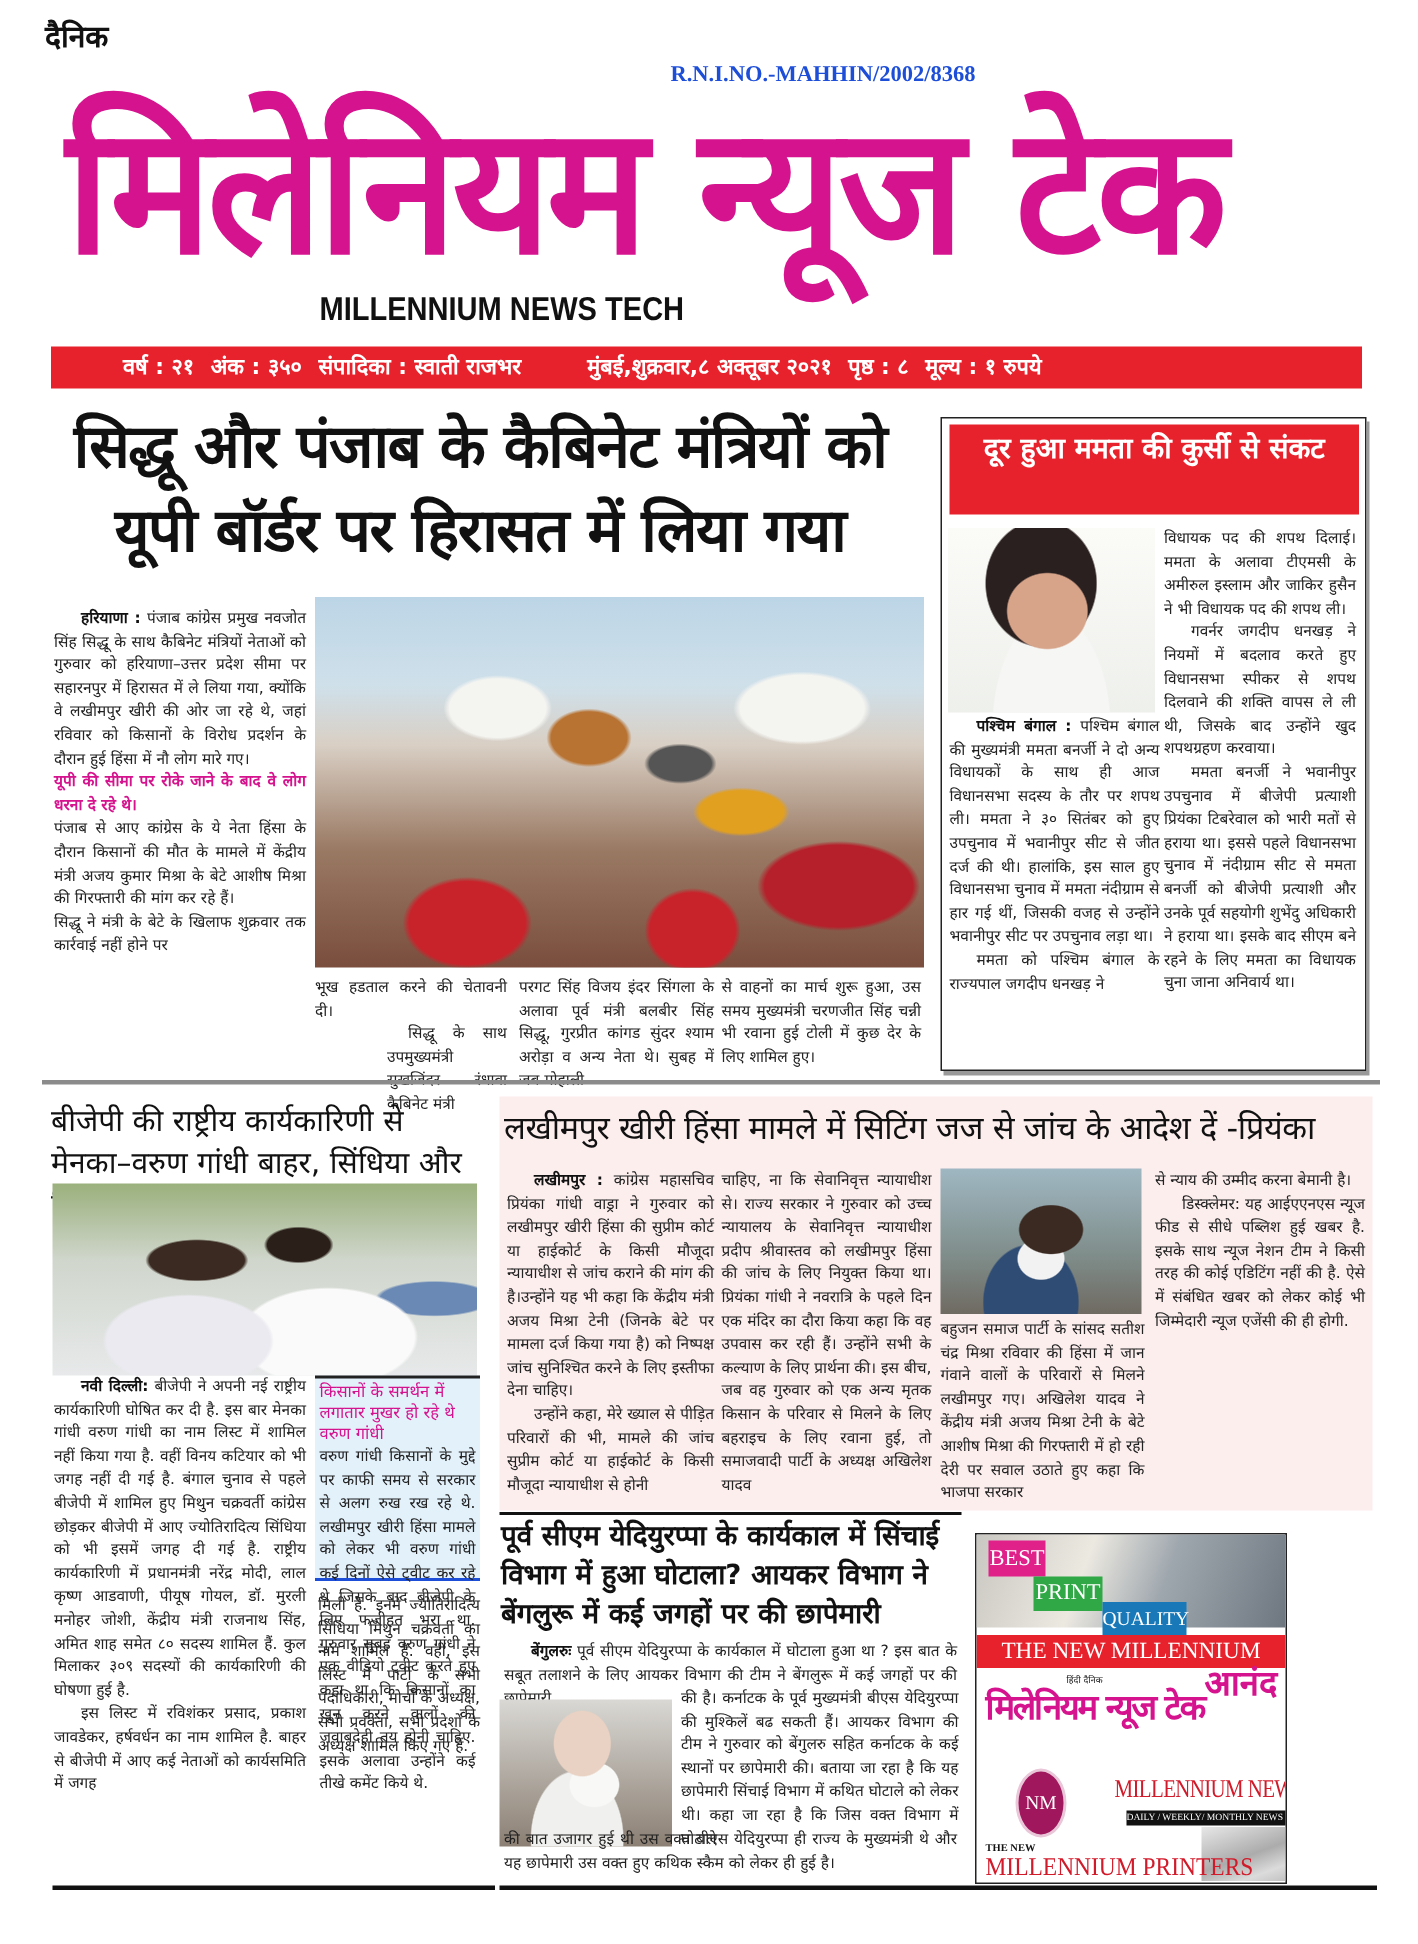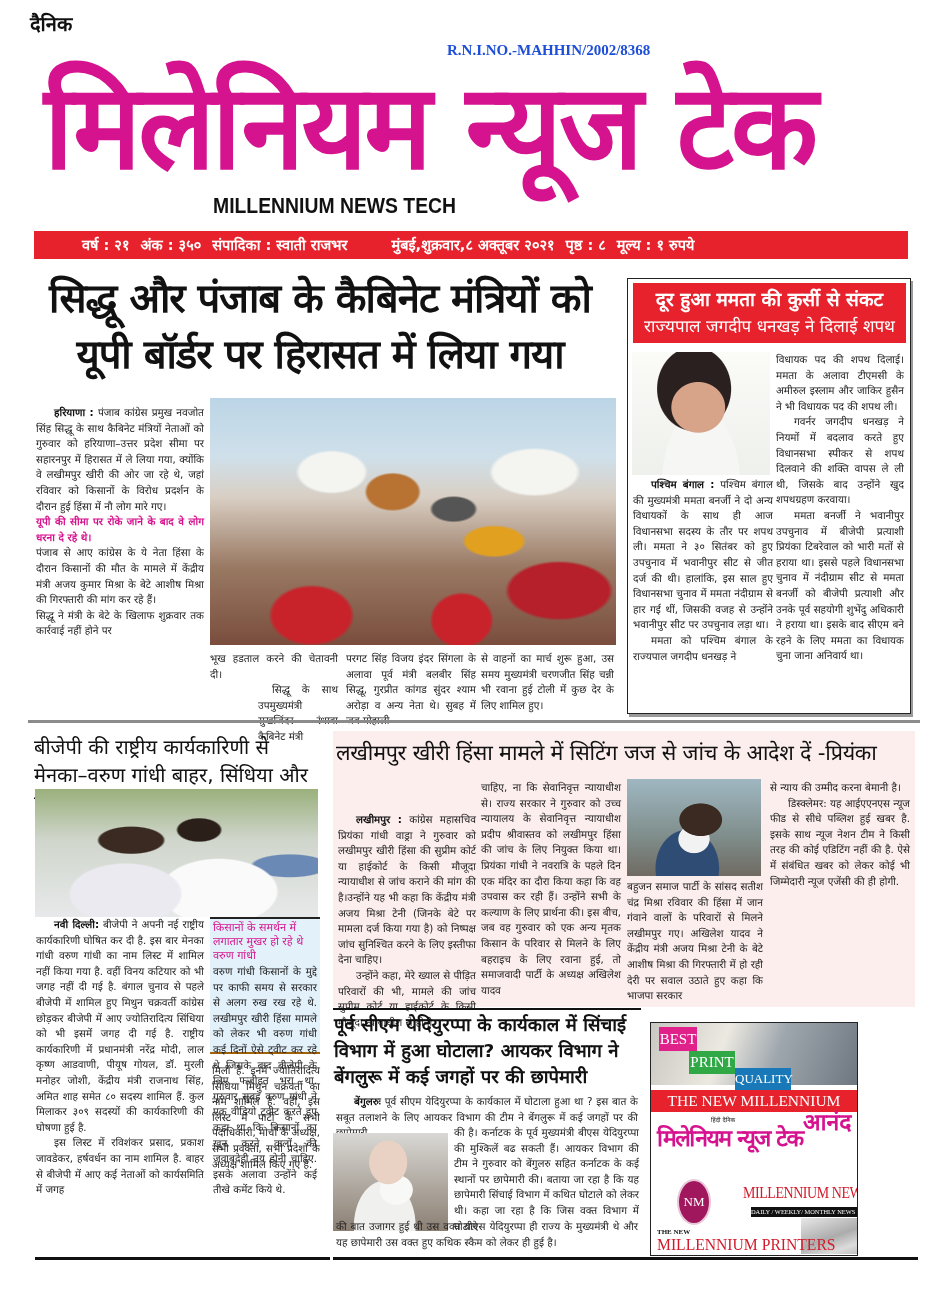--- a/index.html
+++ b/index.html
@@ -48,21 +48,21 @@
 
   
   .bjp-head { left: 34px; top: 733px; width: 290px; font-size: 20px; line-height: 28px; color: #111; }
   .bjp-img { left: 35px; top: 789px; width: 283px; height: 128px; background:
       radial-gradient(ellipse at 34% 40%, #3a2a22 0 12%, transparent 13%),
       radial-gradient(ellipse at 58% 32%, #2b1f1a 0 9%, transparent 10%),
       radial-gradient(ellipse at 32% 82%, #eaeaf0 0 20%, transparent 21%),
       radial-gradient(ellipse at 65% 80%, #fafafa 0 22%, transparent 23%),
       radial-gradient(ellipse at 90% 60%, #6a89b5 0 10%, transparent 11%),
       linear-gradient(180deg, #9ab07c 0%, #d0d6cc 40%, #e7e9ea 100%); }
-  .varun-box { left: 210px; top: 917px; width: 110px; height: 137px; background: #e3f1fb; border-top: 2px solid #222; border-bottom: 2px solid #a16207; }
+  .varun-box { left: 210px; top: 917px; width: 110px; height: 137px; background: #e3f1fb; border-top: 2px solid #222; border-bottom: 2px solid #1d4ed8; }
   .varun-title { font-size: 11px; line-height: 14px; color: #d6138e; padding: 2px 3px 1px; }
   .varun-text { font-size: 10.3px; line-height: 15.6px; padding: 0 3px; text-align: justify; color: #222; }
 
   
   .lk-area { left: 333px; top: 731px; width: 582px; height: 276px; background: #fdeeee; }
   .lk-head { left: 336px; top: 738px; width: 580px; font-size: 21.5px; line-height: 30px; white-space: nowrap; color: #111; letter-spacing: -0.3px; }
   .lk-img { left: 627px; top: 779px; width: 134px; height: 97px; background:
       radial-gradient(ellipse at 55% 42%, #3a2a22 0 20%, transparent 21%),
       radial-gradient(ellipse at 50% 62%, #f2f2f2 0 16%, transparent 17%),
       radial-gradient(ellipse at 45% 92%, #2f4c75 0 30%, transparent 31%),
@@ -129,21 +129,20 @@
 <div class="abs col" style="left:210px; top:651px; width:128px;">
   <p>भूख हडताल करने की चेतावनी दी।</p>
   <p style="text-indent:14px;margin-left:48px;">सिद्धू के साथ उपमुख्यमंत्री सुखजिंदर रंधावा कैबिनेट मंत्री</p>
 </div>
 <div class="abs col" style="left:346px; top:651px; width:130px;">परगट सिंह विजय इंदर सिंगला के अलावा पूर्व मंत्री बलबीर सिंह सिद्धू, गुरप्रीत कांगड सुंदर श्याम अरोड़ा व अन्य नेता थे। सुबह में जब मोहाली</div>
 <div class="abs col" style="left:481px; top:651px; width:133px;">से वाहनों का मार्च शुरू हुआ, उस समय मुख्यमंत्री चरणजीत सिंह चन्नी भी रवाना हुई टोली में कुछ देर के लिए शामिल हुए।</div>
 
 <div class="abs mamta-box"></div>
 <div class="abs mamta-head">
   <div class="mamta-h1">दूर हुआ ममता की कुर्सी से संकट</div>
-  <div class="mamta-h2">राज्यपाल जगदीप धनखड़ ने दिलाई शपथ</div>
 </div>
 <div class="abs mamta-img"></div>
 <div class="abs col" style="left:633px; top:477px; width:140px;">
   <p style="text-indent:18px;"><b>पश्चिम बंगाल :</b> <span>पश्चिम बंगाल की मुख्यमंत्री ममता बनर्जी ने दो अन्य विधायकों के साथ ही आज विधानसभा सदस्य के तौर पर शपथ ली। ममता ने ३० सितंबर को हुए उपचुनाव में भवानीपुर सीट से जीत दर्ज की थी। हालांकि, इस साल हुए विधानसभा चुनाव में ममता नंदीग्राम से हार गई थीं, जिसकी वजह से उन्होंने भवानीपुर सीट पर उपचुनाव लड़ा था।</span></p>
   <p style="text-indent:18px;">ममता को पश्चिम बंगाल के राज्यपाल जगदीप धनखड़ ने</p>
 </div>
 <div class="abs col" style="left:776px; top:352px; width:128px;">
   <p>विधायक पद की शपथ दिलाई। ममता के अलावा टीएमसी के अमीरुल इस्लाम और जाकिर हुसैन ने भी विधायक पद की शपथ ली।</p>
   <p style="text-indent:18px;">गवर्नर जगदीप धनखड़ ने नियमों में बदलाव करते हुए विधानसभा स्पीकर से शपथ दिलवाने की शक्ति वापस ले ली थी, जिसके बाद उन्होंने खुद शपथग्रहण करवाया।</p>
   <p style="text-indent:18px;">ममता बनर्जी ने भवानीपुर उपचुनाव में बीजेपी प्रत्याशी प्रियंका टिबरेवाल को भारी मतों से हराया था। इससे पहले विधानसभा चुनाव में नंदीग्राम सीट से ममता बनर्जी को बीजेपी प्रत्याशी और उनके पूर्व सहयोगी शुभेंदु अधिकारी ने हराया था। इसके बाद सीएम बने रहने के लिए ममता का विधायक चुना जाना अनिवार्य था।</p>
@@ -159,21 +158,21 @@
 </div>
 <div class="abs varun-box">
   <div class="varun-title">किसानों के समर्थन में लगातार मुखर हो रहे थे वरुण गांधी</div>
   <div class="varun-text">वरुण गांधी किसानों के मुद्दे पर काफी समय से सरकार से अलग रुख रख रहे थे. लखीमपुर खीरी हिंसा मामले को लेकर भी वरुण गांधी कई दिनों ऐसे ट्वीट कर रहे थे जिसके बाद बीजेपी के लिए फजीहत भरा था. गुरुवार सुबह वरुण गांधी ने एक वीडियो ट्वीट करते हुए कहा था कि किसानों का खून करने वालों की जवाबदेही तय होनी चाहिए. इसके अलावा उन्होंने कई तीखे कमेंट किये थे.</div>
 </div>
 <div class="abs col" style="left:212px; top:1063px; width:108px;">मिली है. इनमें ज्योतिरादित्य सिंधिया मिथुन चक्रवर्ती का नाम शामिल है. वहीं, इस लिस्ट में पार्टी के सभी पदाधिकारी, मोर्चों के अध्यक्ष, सभी प्रवक्ता, सभी प्रदेशों के अध्यक्ष शामिल किए गए हैं.</div>
 <div class="abs hrule" style="left:35px; top:1257px; width:295px; height:3px;"></div>
 
 <div class="abs lk-area"></div>
 <div class="abs lk-head">लखीमपुर खीरी हिंसा मामले में सिटिंग जज से जांच के आदेश दें -प्रियंका</div>
-<div class="abs col" style="left:338px; top:780px; width:138px;margin-top:32px;">
+<div class="abs col" style="left:338px; top:780px; width:138px;">
   <p style="text-indent:18px;"><b>लखीमपुर :</b> <span>कांग्रेस महासचिव प्रियंका गांधी वाड्रा ने गुरुवार को लखीमपुर खीरी हिंसा की सुप्रीम कोर्ट या हाईकोर्ट के किसी मौजूदा न्यायाधीश से जांच कराने की मांग की है।उन्होंने यह भी कहा कि केंद्रीय मंत्री अजय मिश्रा टेनी (जिनके बेटे पर मामला दर्ज किया गया है) को निष्पक्ष जांच सुनिश्चित करने के लिए इस्तीफा देना चाहिए।</span></p>
   <p style="text-indent:18px;">उन्होंने कहा, मेरे ख्याल से पीड़ित परिवारों की भी, मामले की जांच सुप्रीम कोर्ट या हाईकोर्ट के किसी मौजूदा न्यायाधीश से होनी</p>
 </div>
 <div class="abs col" style="left:481px; top:780px; width:140px;">चाहिए, ना कि सेवानिवृत्त न्यायाधीश से। राज्य सरकार ने गुरुवार को उच्च न्यायालय के सेवानिवृत्त न्यायाधीश प्रदीप श्रीवास्तव को लखीमपुर हिंसा की जांच के लिए नियुक्त किया था। प्रियंका गांधी ने नवरात्रि के पहले दिन एक मंदिर का दौरा किया कहा कि वह उपवास कर रही हैं। उन्होंने सभी के कल्याण के लिए प्रार्थना की। इस बीच, जब वह गुरुवार को एक अन्य मृतक किसान के परिवार से मिलने के लिए बहराइच के लिए रवाना हुई, तो समाजवादी पार्टी के अध्यक्ष अखिलेश यादव</div>
 <div class="abs lk-img"></div>
 <div class="abs col" style="left:627px; top:879px; width:136px;">बहुजन समाज पार्टी के सांसद सतीश चंद्र मिश्रा रविवार की हिंसा में जान गंवाने वालों के परिवारों से मिलने लखीमपुर गए। अखिलेश यादव ने केंद्रीय मंत्री अजय मिश्रा टेनी के बेटे आशीष मिश्रा की गिरफ्तारी में हो रही देरी पर सवाल उठाते हुए कहा कि भाजपा सरकार</div>
 <div class="abs col" style="left:770px; top:780px; width:140px;">
   <p>से न्याय की उम्मीद करना बेमानी है।</p>
   <p style="text-indent:18px;">डिस्क्लेमर: यह आईएएनएस न्यूज फीड से सीधे पब्लिश हुई खबर है. इसके साथ न्यूज नेशन टीम ने किसी तरह की कोई एडिटिंग नहीं की है. ऐसे में संबंधित खबर को लेकर कोई भी जिम्मेदारी न्यूज एजेंसी की ही होगी.</p>
 </div>

